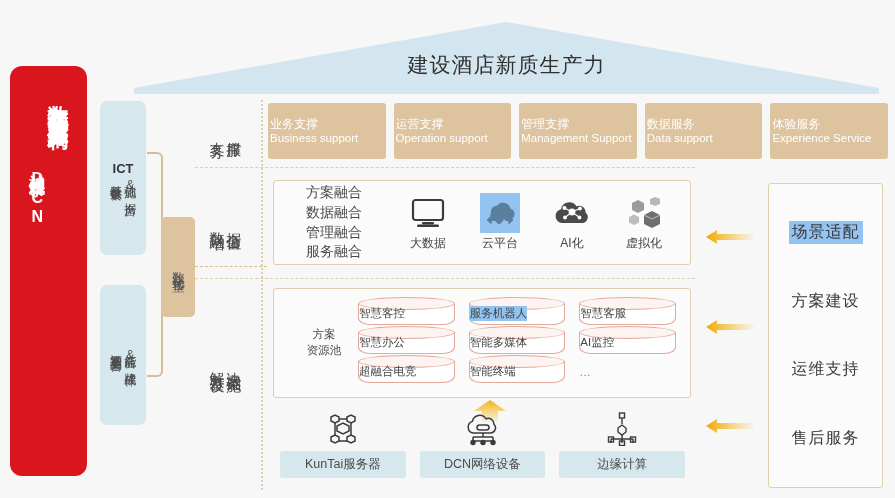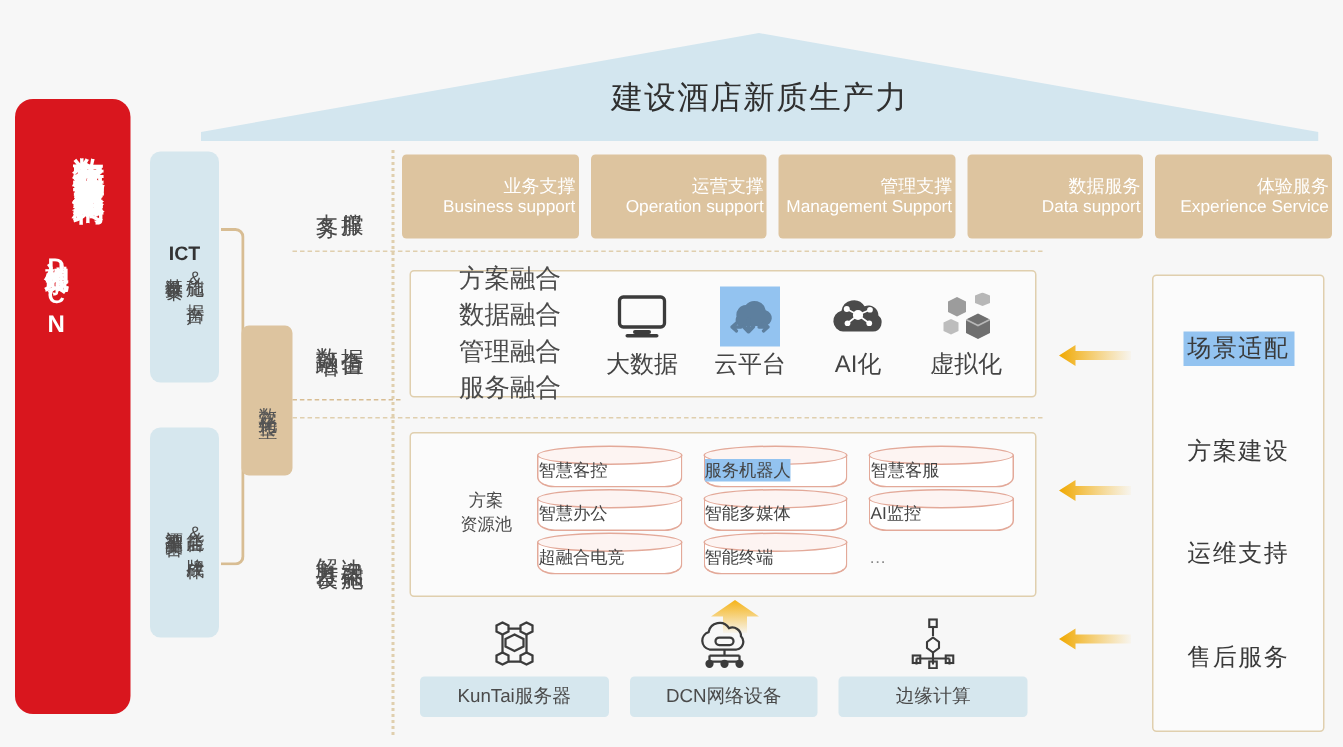--- a/index.html
+++ b/index.html
@@ -147,51 +147,51 @@
     position: absolute;
     left: 268px; top: 103px;
     width: 620px; height: 56px;
     display: flex; gap: 8px;
   }
   .support-card {
     flex: 1;
     background: #ddc49f;
     border-radius: 3px;
     display: flex; flex-direction: column;
-    align-items: flex-end; justify-content: center;
+    align-items: flex-start; justify-content: center;
     color: #fff; text-align: center;
     font-size: 11.5px; line-height: 1.22;
     padding: 2px;
   }
   .support-card .cn { font-size: 12px; }
   .support-card .en { font-size: 11.5px; }
 
   
   .panel {
     position: absolute;
     border: 1px solid #e0cfae;
     border-radius: 3px;
     background: #fbfbfb;
   }
   #fusion-panel { left: 273px; top: 180px; width: 418px; height: 85px; }
   .fusion-inner {
     display: flex; align-items: center; height: 100%;
     padding: 0 10px;
   }
   .fusion-text {
-    font-size: 17px; line-height: 1.42; color: #4a4a4a;
+    font-size: 14px; line-height: 1.42; color: #4a4a4a;
     width: 86px; margin-left: 22px;
   }
   .icon-cell {
     flex: 1;
     display: flex; flex-direction: column; align-items: center; justify-content: center;
     gap: 2px;
   }
   .icon-cell .ic { height: 40px; display: flex; align-items: center; justify-content: center; }
-  .icon-cell .cap { font-size: 16px; color: #444; }
+  .icon-cell .cap { font-size: 12px; color: #444; }
   .hl-blue { background: #93c3f0; }
 
   
   #pool-panel { left: 273px; top: 288px; width: 418px; height: 110px; }
   .pool-inner { display: flex; align-items: center; height: 100%; padding: 0 14px; }
   .pool-label {
     font-size: 11.5px; line-height: 1.35; color: #4a4a4a;
     width: 56px; text-align: center; margin-left: 8px; margin-right: 6px;
   }
   .pool-grid {

